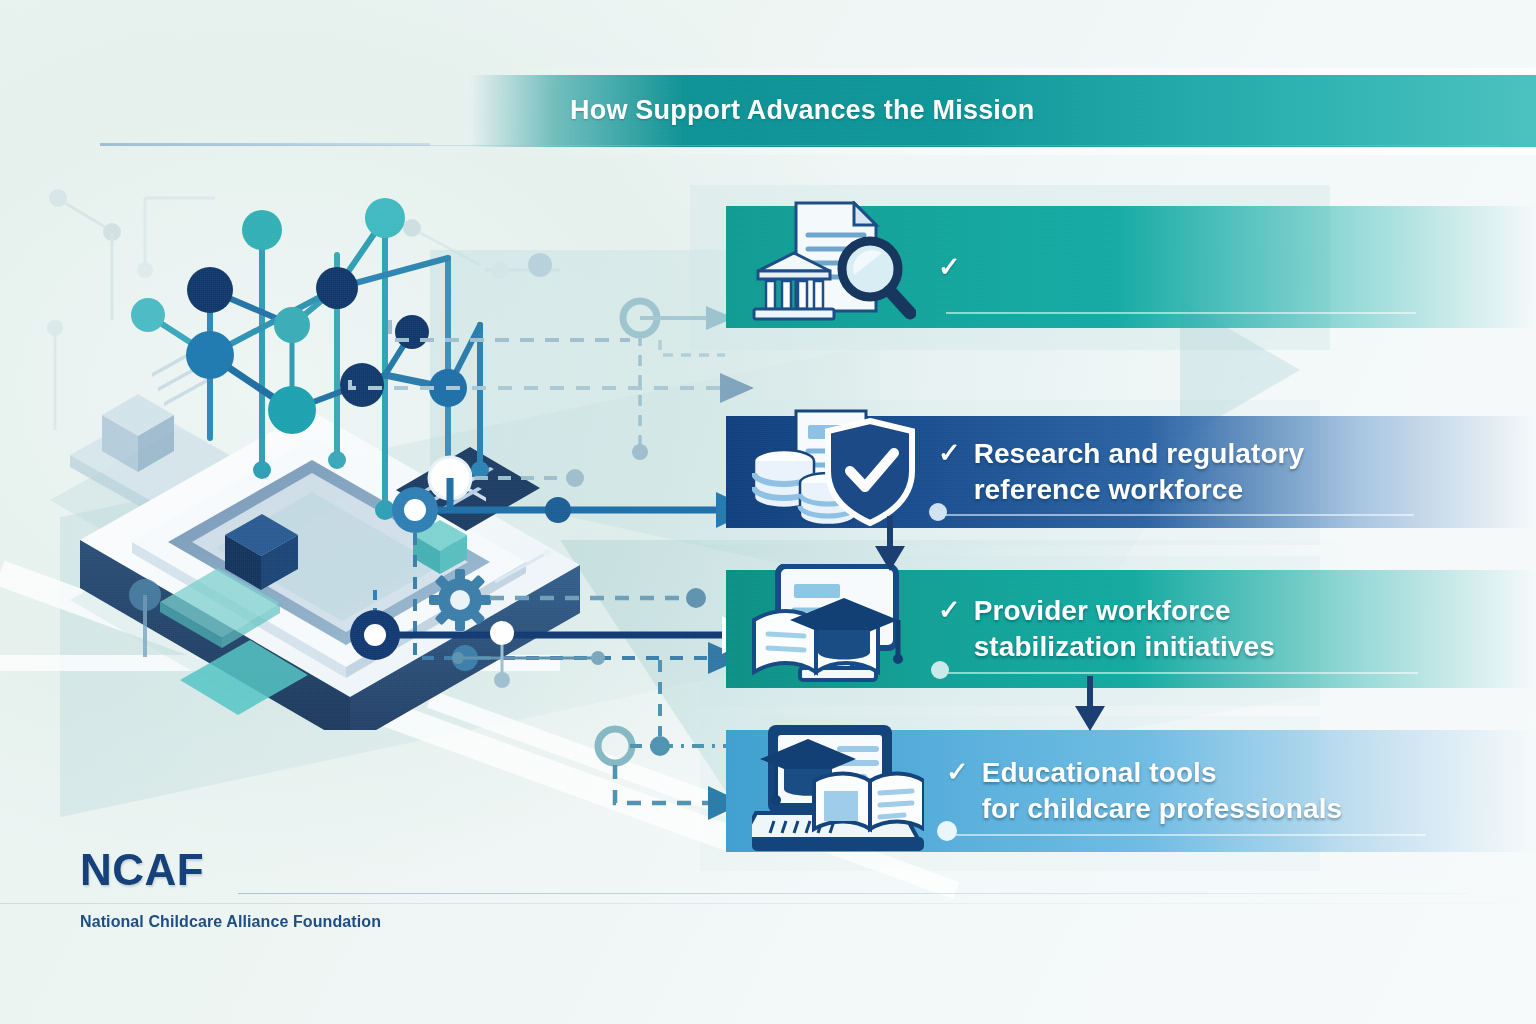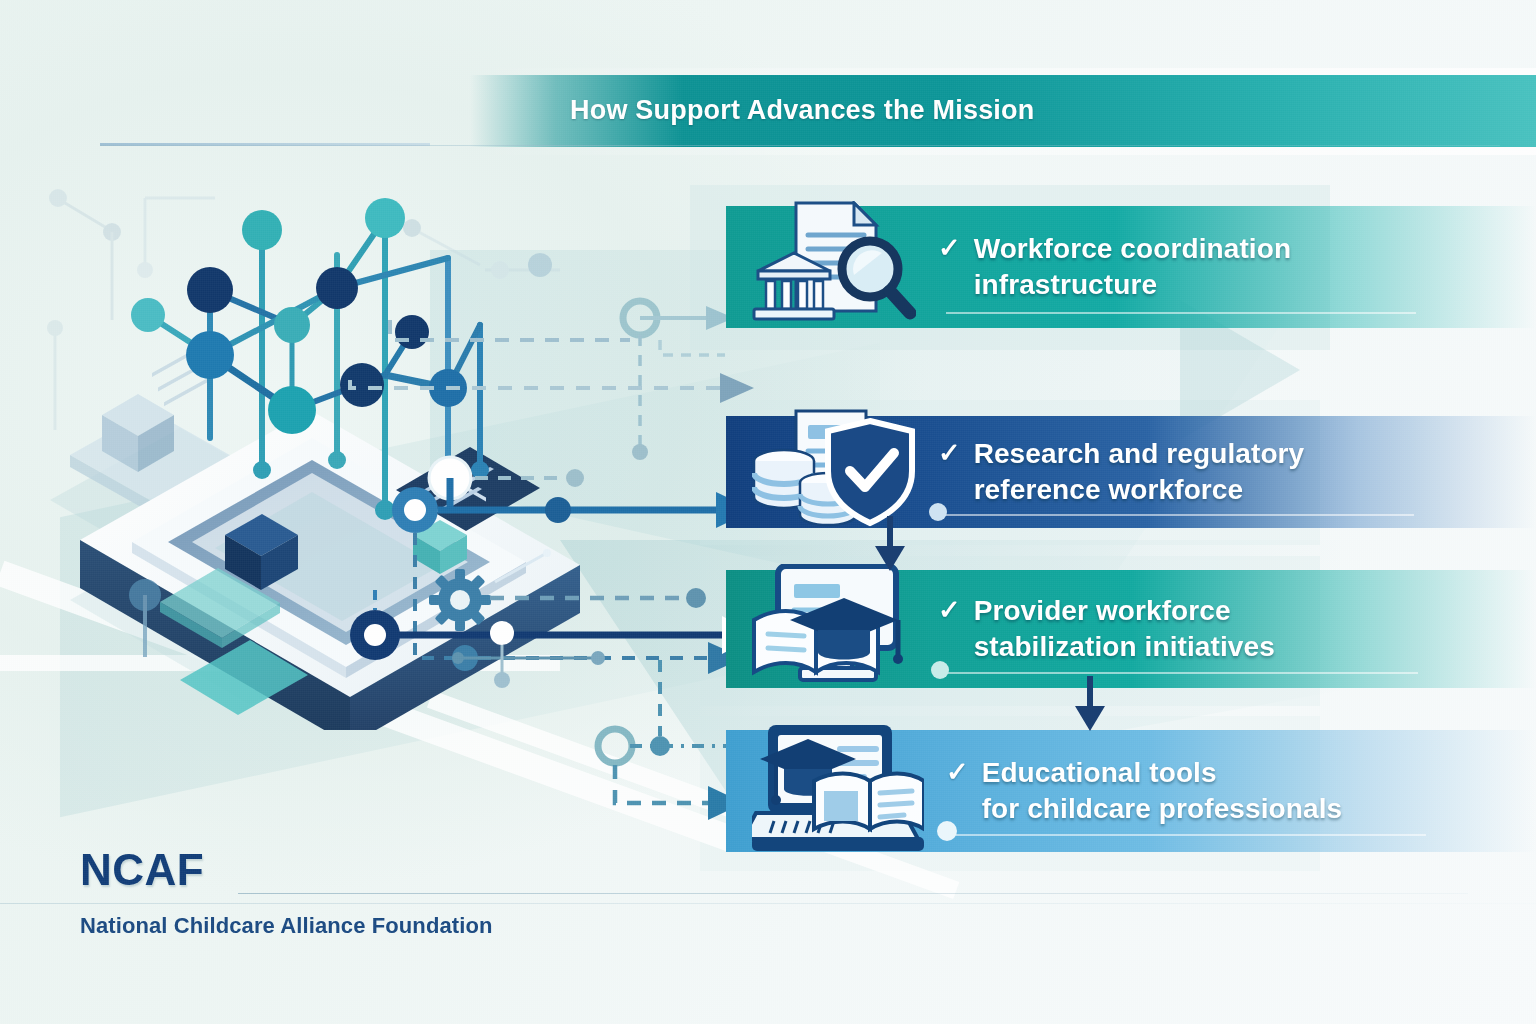--- a/index.html
+++ b/index.html
@@ -95,21 +95,21 @@
 
   
   #logo-mark{position:absolute;left:80px;top:845px;
     font-size:44px;font-weight:bold;color:#123e78;letter-spacing:.5px;
     text-shadow:1px 2px 2px rgba(130,160,170,.4);}
   #logo-rule{position:absolute;left:238px;top:893px;width:1230px;height:1px;
     background:linear-gradient(90deg,rgba(120,160,180,.6),rgba(190,215,225,.12));}
   #logo-rule2{position:absolute;left:0px;top:903px;width:1536px;height:1px;
     background:linear-gradient(90deg,rgba(150,185,200,.40),rgba(205,228,234,.06));}
   #logo-name{position:absolute;left:80px;top:913px;
-    font-size:22px;font-weight:bold;color:#1b4a82;letter-spacing:.1px;}
+    font-size:16px;font-weight:bold;color:#1b4a82;letter-spacing:.1px;}
 
   
   #grain{position:absolute;inset:0;pointer-events:none;opacity:.26;
     background-image:
       repeating-linear-gradient(0deg,rgba(255,255,255,.08) 0 1px,rgba(0,0,0,.012) 1px 2px),
       repeating-linear-gradient(90deg,rgba(255,255,255,.06) 0 1px,rgba(0,0,0,.01) 1px 2px);}
 </style>
 </head>
 <body>
 
@@ -401,22 +401,20 @@
 
         <g>
           <circle cx="118" cy="68" r="28" fill="#d9edf5" stroke="#17375f" stroke-width="9"></circle>
           <path d="M104 58 a19 19 0 0 1 26 -6 l-28 22 a19 19 0 0 1 2 -16z" fill="#f3fafd" opacity=".9"></path>
           <line x1="138" y1="90" x2="158" y2="112" stroke="#17375f" stroke-width="13" stroke-linecap="round"></line>
         </g>
       </svg>
     </div>
     <div class="txtwrap">
       <span class="check">✓</span>
-      <span class="label">Workforce coordination
-infrastructure</span>
     </div>
     <div class="underline" style="left:220px;bottom:14px;width:470px;"></div>
   </div>
 
   <div class="bar" id="bar-1">
     <div class="fill"></div>
     <div class="icon">
       <svg width="164" height="122" viewBox="0 0 164 122">
 
         <g>

